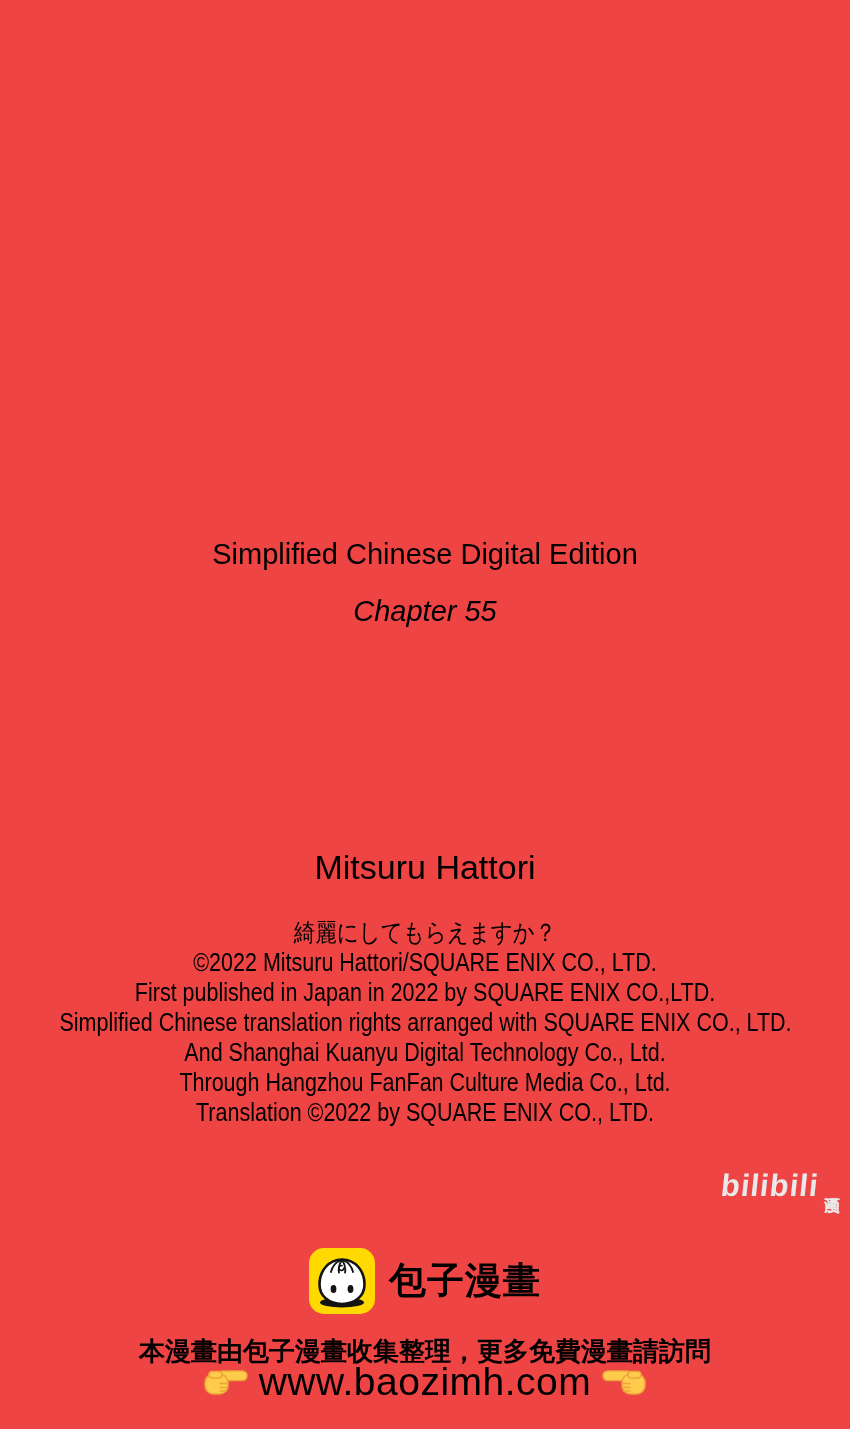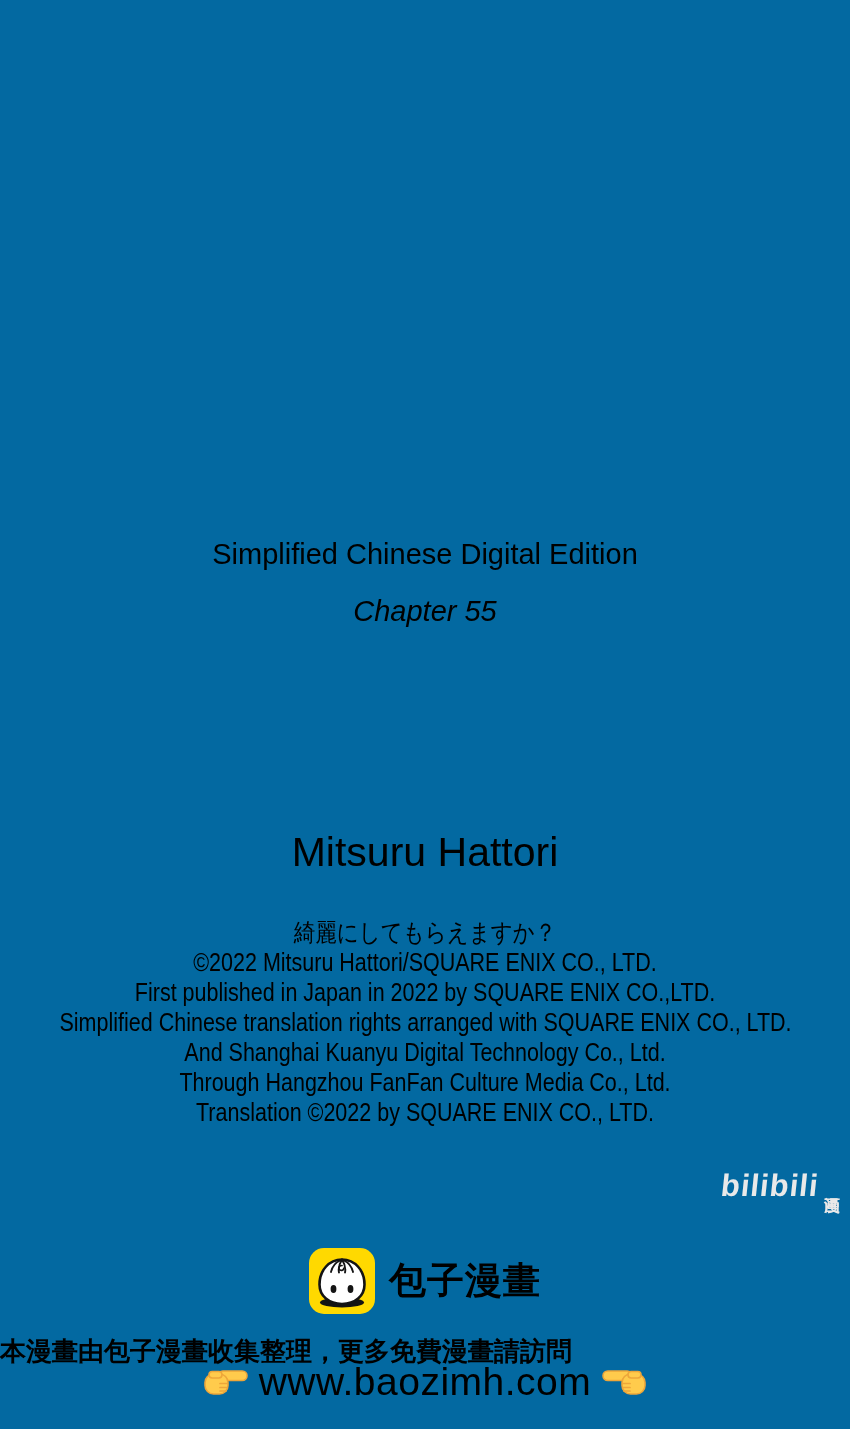--- a/index.html
+++ b/index.html
@@ -1,35 +1,35 @@
 <!DOCTYPE html>
 <html><head>
 <meta charset="utf-8">
 <style>
   html, body { margin: 0; padding: 0; background: #ffffff; }
   .page {
     position: relative;
     width: 850px;
     height: 1429px;
-    background: #0369a1;
+    background: #ef4444;
     overflow: hidden;
     font-family: "Liberation Sans", sans-serif;
     color: #000000;
   }
   .centerline {
     position: absolute;
     left: 0;
     right: 0;
     text-align: center;
     white-space: nowrap;
   }
   .edition   { top: 538px; font-size: 29px; }
   .chapter   { top: 595px; font-size: 29px; font-style: italic; }
   .title-cn  { top: 710px; font-size: 33px; letter-spacing: 1px; }
-  .author    { top: 829px; font-size: 41px; }
+  .author    { top: 848px; font-size: 34px; }
 
   .copyright {
     position: absolute;
     top: 917px;
     left: 0;
     right: 0;
     text-align: center;
     font-size: 25px;
     line-height: 30px;
     transform: scaleX(0.86);
@@ -76,21 +76,21 @@
     font-size: 37px;
     font-weight: 900;
     letter-spacing: 1px;
   }
 
   .notice {
     position: absolute;
     top: 1334px;
     left: 0;
     right: 0;
-    text-align: left;
+    text-align: center;
     font-size: 26px;
     font-weight: 700;
     white-space: nowrap;
   }
 
   .url-row {
     position: absolute;
     top: 1360px;
     left: 0;
     right: 0;

